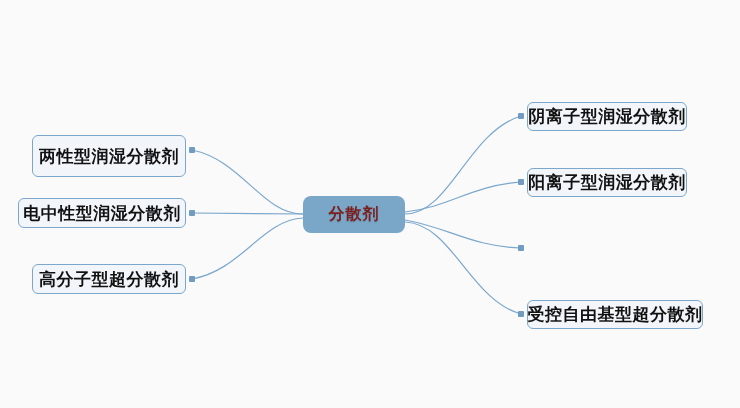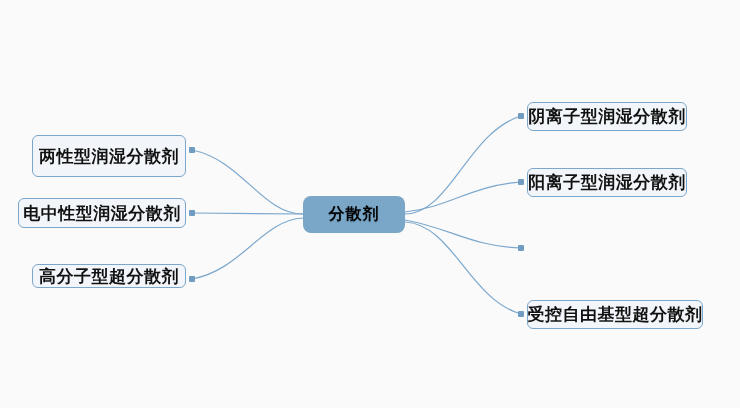--- a/index.html
+++ b/index.html
@@ -29,21 +29,21 @@
     position: absolute;
     box-sizing: border-box;
     display: flex;
     align-items: center;
     justify-content: center;
     white-space: nowrap;
   }
   .root-node {
     background: #7aa7c7;
     border-radius: 8px;
-    color: #000000;
+    color: #7f1d1d;
     font-size: 16px;
     font-weight: bold;
     letter-spacing: 1px;
     text-shadow: 0 1px 1px rgba(70,110,140,0.45);
   }
   .child-node {
     background: #f2f6fa;
     border: 1px solid #7ba7cc;
     border-radius: 6px;
     color: #111111;
@@ -83,21 +83,21 @@
   <div class="node child-node" style="left:32px; top:135px; width:154px; height:42px;">
     <span>两性型润湿分散剂</span>
   </div>
   <span class="conn-dot" style="left:189px; top:147px;"></span>
 
   <div class="node child-node" style="left:18px; top:198px; width:168px; height:30px;text-align:center;">
     <span>电中性型润湿分散剂</span>
   </div>
   <span class="conn-dot" style="left:189px; top:210px;"></span>
 
-  <div class="node child-node" style="left:32px; top:264px; width:154px; height:24px;text-align:right;">
+  <div class="node child-node" style="left:32px; top:264px; width:154px; height:30px;text-align:right;">
     <span>高分子型超分散剂</span>
   </div>
   <span class="conn-dot" style="left:189px; top:276px;"></span>
 
   <div class="node child-node" style="left:527px; top:102px; width:160px; height:29px;">
     <span>阴离子型润湿分散剂</span>
   </div>
   <span class="conn-dot" style="left:518px; top:113px;"></span>
 
   <div class="node child-node" style="left:527px; top:168px; width:160px; height:29px;">

